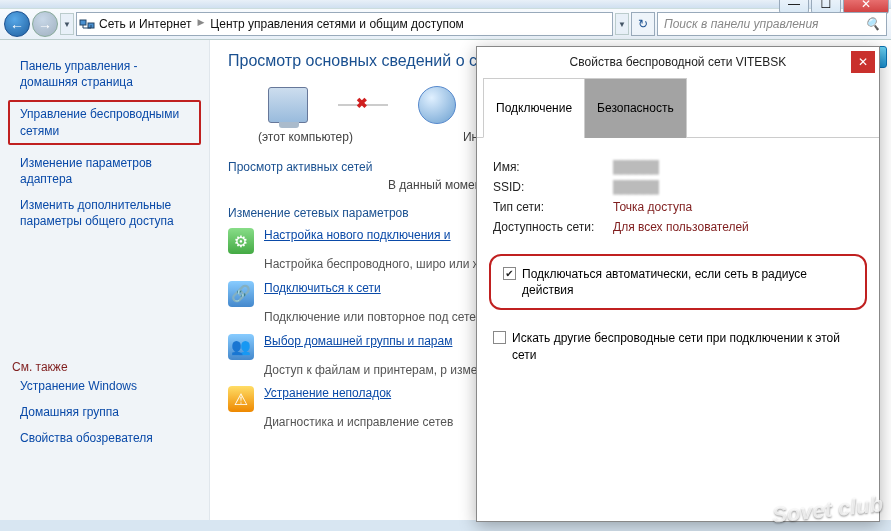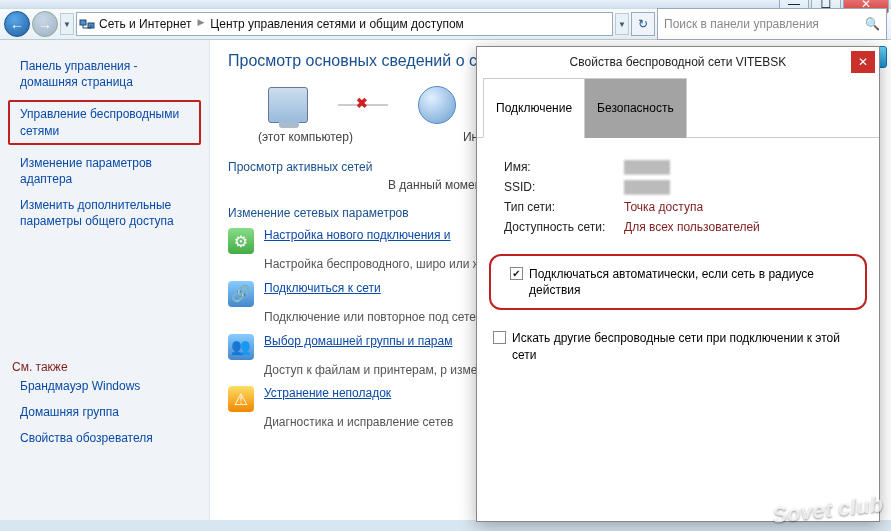--- a/index.html
+++ b/index.html
@@ -12,21 +12,21 @@
 .navbar{height:32px;background:linear-gradient(#f8fbfe,#e8f0f8);border-top:1px solid #cdd;border-bottom:1px solid #bcc;display:flex;align-items:center;padding:0 4px;gap:2px}
 .navbtn{width:26px;height:26px;border-radius:50%;background:radial-gradient(circle at 40% 30%,#58a8e8,#2060a0);display:flex;align-items:center;justify-content:center;color:#fff;border:1px solid #1a5090}
 .navbtn.fwd{background:radial-gradient(circle at 40% 30%,#c8d8e8,#a0b0c0);border-color:#8a9}
 .arrow{font-size:14px;line-height:1}
 .dropdown-arrow{width:14px;height:22px;border:1px solid #bcc;background:#e8f0f8;display:flex;align-items:center;justify-content:center;font-size:8px;color:#456}
 .addressbar{flex:1;height:24px;background:#fff;border:1px solid #9ab;display:flex;align-items:center;padding:0 2px;gap:4px}
 .addr-icon{width:16px;height:16px;display:flex;align-items:center;justify-content:center}
 .crumb{color:#111;display:flex;gap:6px}
 .crumb-sep{color:#888;font-size:9px}
 .addr-refresh{width:24px;height:24px;background:#eef4fa;border:1px solid #9ab;display:flex;align-items:center;justify-content:center;color:#1a5090}
-.searchbox{width:230px;height:32px;background:#fff;border:1px solid #9ab;display:flex;align-items:center;padding:0 6px;color:#888;gap:6px}
+.searchbox{width:230px;height:24px;background:#fff;border:1px solid #9ab;display:flex;align-items:center;padding:0 6px;color:#888;font-style:italic;gap:6px}
 .main{display:flex;height:480px;background:#fff}
 .sidebar{width:210px;background:#f0f4f8;padding:14px 12px;border-right:1px solid #e0e6ec}
 .side-link{color:#0a4aa8;margin:4px 8px 10px;cursor:pointer;line-height:1.35}
 .side-link.home{color:#0a4aa8}
 .side-link.circled{border:2px solid #c02020;border-radius:2px;padding:4px 10px;margin:2px -4px 10px}
 .side-sep{height:30px}
 .side-also{color:#7f1d1d;margin-bottom:4px}
 .content{flex:1;padding:12px 18px;color:#222;position:relative}
 .h1{color:#1a5090;font-size:16px;margin-bottom:16px}
 .diagram{display:flex;align-items:center;gap:30px;margin-left:40px;margin-bottom:6px}
@@ -47,28 +47,28 @@
 .task-desc{color:#555;margin-left:36px;margin-bottom:6px;line-height:1.4}
 
 .dialog{position:absolute;left:476px;top:46px;width:404px;height:476px;background:#fff;border:1px solid #888;box-shadow:0 4px 16px rgba(0,0,0,.3)}
 .dlg-title{height:30px;background:#fff;display:flex;align-items:center;justify-content:center;position:relative;color:#222;font-size:12px}
 .dlg-close{position:absolute;right:4px;top:4px;width:24px;height:22px;background:#c9302c;color:#fff;display:flex;align-items:center;justify-content:center;font-size:12px}
 .tabs{display:flex;padding:0 6px;border-bottom:1px solid #ccc;background:#fff}
 .tab{padding:22px 12px;border:1px solid #ccc;border-bottom:none;background:#fff;margin-right:-1px;position:relative;top:1px;cursor:pointer}
 .tab.active{background:#fff;border-bottom:1px solid #fff}
 .tab.inactive{background:#a3a3a3}
 .dlg-body{padding:16px}
-.fld{display:flex;margin:6px 11px;align-items:center}
+.fld{display:flex;margin:6px 0;align-items:center}
 .fld-label{width:120px;color:#222}
 .fld-val{color:#7f1d1d}
 .smudge{color:#bbb;letter-spacing:-1px;filter:blur(1px)}
 .chk-row{display:flex;align-items:flex-start;gap:6px;margin:6px 0;line-height:1.35}
 .chk{width:13px;height:13px;border:1px solid #888;background:#fff;flex-shrink:0;display:flex;align-items:center;justify-content:center;font-size:10px;margin-top:1px}
 .chk.checked::after{content:"✔";color:#222}
-.circled2{border:2px solid #c02020;border-radius:12px;padding:4px 19px;margin:20px -4px}
+.circled2{border:2px solid #c02020;border-radius:12px;padding:4px 12px;margin:20px -4px}
 .help-icon{position:absolute;right:4px;top:46px;width:22px;height:22px;border-radius:3px;background:linear-gradient(#6bd0f0,#1a90d0);color:#fff;display:flex;align-items:center;justify-content:center;font-weight:bold;border:1px solid #0a70b0}
 .watermark{position:absolute;right:8px;bottom:8px;color:rgba(255,255,255,.75);font-size:22px;font-style:italic;font-weight:bold;text-shadow:0 1px 2px rgba(0,0,0,.4);transform:rotate(-6deg);pointer-events:none}
 </style>
 </head>
 <body>
 
 <div class="titlebar">
   <div class="tbtn min">
       <span>—</span>
     </div>
@@ -116,21 +116,21 @@
   <div class="sidebar">
     <div class="side-link home">Панель управления - домашняя страница</div>
     <div class="side-link circled">Управление беспроводными сетями</div>
     <div class="side-link">Изменение параметров адаптера</div>
     <div class="side-link">Изменить дополнительные параметры общего доступа</div>
     <div class="side-sep"></div>
       <div class="side-sep"></div>
       <div class="side-sep"></div>
       <div class="side-sep"></div>
     <div class="side-also">См. также</div>
-    <div class="side-link">Брандмауэр Windows</div>
+    <div class="side-link">Устранение Windows</div>
     <div class="side-link">Домашняя группа</div>
     <div class="side-link">Свойства обозревателя</div>
   </div>
 
   <div class="content">
     <div class="h1">Просмотр основных сведений о се</div>
     <div class="diagram">
       <div class="pc-icon"></div>
       <div class="line-x"></div>
       <div class="globe"></div>

